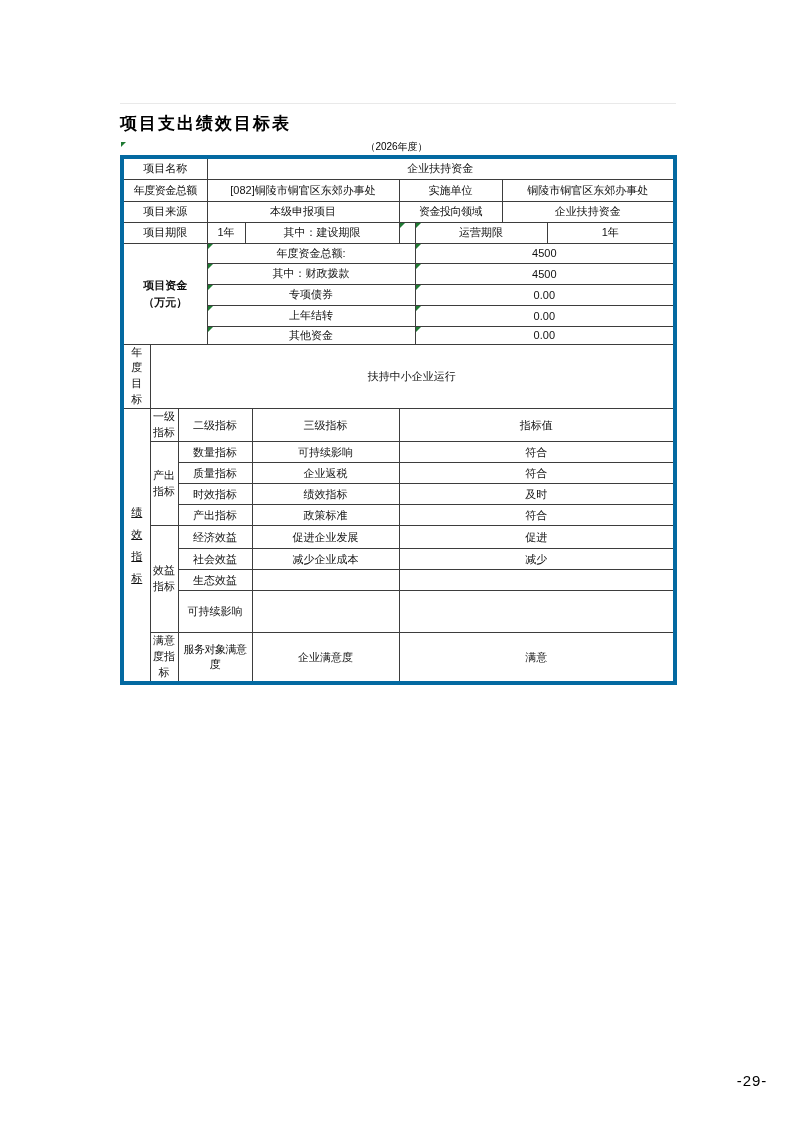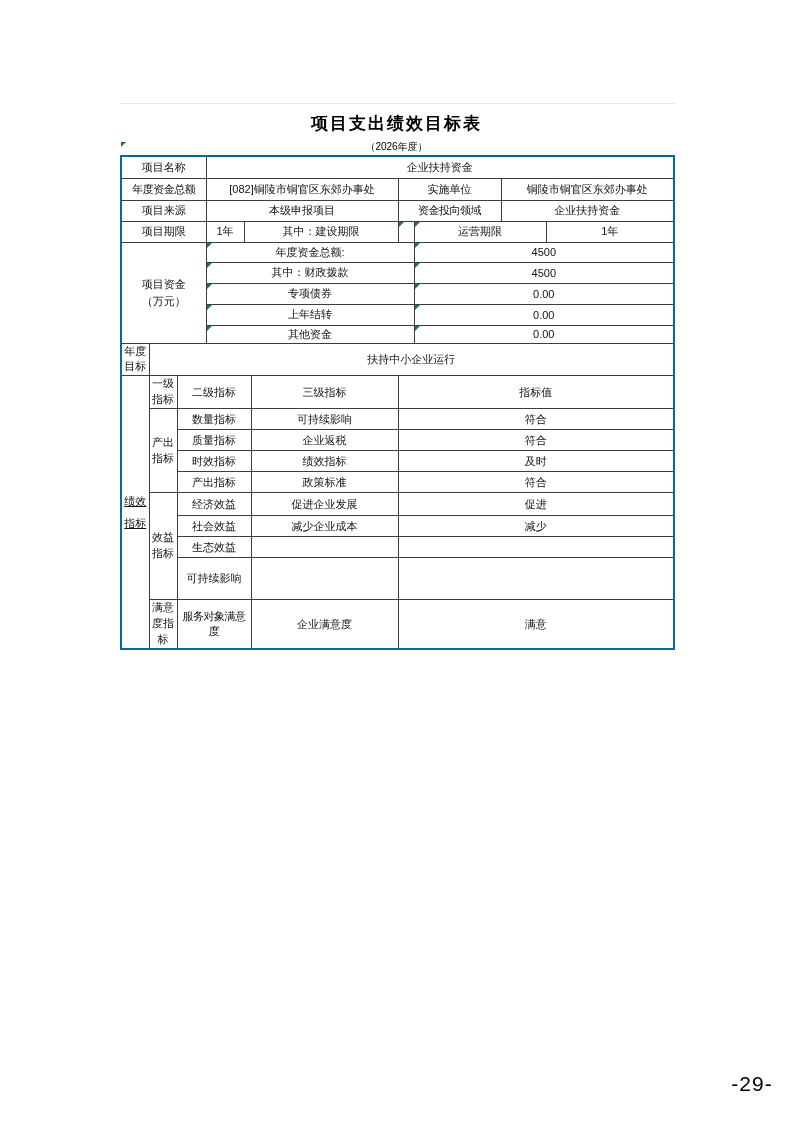--- a/index.html
+++ b/index.html
@@ -5,54 +5,54 @@
   * { margin:0; padding:0; box-sizing:border-box; }
   html,body { background:#fff; }
   body {
     position:relative; width:793px; height:1122px;
     font-family:"Liberation Sans", sans-serif; color:#151515;
     overflow:hidden;
   }
   .topline { position:absolute; left:120px; top:103px; width:556px; height:1px; background:#e9e9e9; }
   .doc-title {
     position:absolute; left:120px; top:112px; width:553px;
-    text-align:center; font-size:17px; font-weight:bold; letter-spacing:2px; color:#000;
+    text-align:left; font-size:17px; font-weight:bold; letter-spacing:2px; color:#000;
   }
   .doc-subtitle {
     position:absolute; left:120px; top:140px; width:553px;
     text-align:center; font-size:10px; color:#000;
   }
   table.main {
     position:absolute; left:120px; top:155px; width:553px;
     border-collapse:collapse; table-layout:fixed;
-    border:2px solid #0369a1;
+    border:4px solid #0369a1;
   }
   table.main td {
     border:1px solid #3d3d3d;
     font-size:11px; text-align:center; vertical-align:middle;
     padding:0 2px; overflow:hidden; position:relative; color:#111;
   }
   td.left { text-align:left; }
   td.right { text-align:right; padding-right:5px; }
   td.ind0 { padding-left:10px; }
   td.ind1 { padding-left:20px; }
   td.ind2 { padding-left:48px; }
   td.wrap2 { word-break:break-all; line-height:1.45; padding:0 3px;font-family:Liberation Serif, serif; }
   td.vlabel { word-break:break-all; line-height:2.0; padding:0 8px;text-decoration:underline; }
-  td.prewrap { white-space:pre-line; line-height:1.5; }
+  td.prewrap { white-space:pre-line; line-height:1.5;font-weight:bold; }
   td.tight { font-size:10px; letter-spacing:-0.5px; padding:0 1px; }
   .tri {
     position:absolute; top:0; left:0; width:0; height:0;
     border-top:5px solid #1f7a33; border-right:5px solid transparent;
   }
   .tri-sub { position:absolute; left:121px; top:142px; width:0; height:0;
     border-top:5px solid #1f7a33; border-right:5px solid transparent; }
   .page-number {
     position:absolute; left:722px; top:1072px; width:60px;
-    font-size:21px; color:#000; text-align:center; letter-spacing:1px;
+    font-size:15px; color:#000; text-align:center; letter-spacing:1px;
   }
 </style>
 </head>
 <body>
 
 <div class="topline"></div>
 
 <div class="doc-title">项目支出绩效目标表</div>
 <span class="tri-sub"></span>
 <div class="doc-subtitle">（2026年度）</div>

